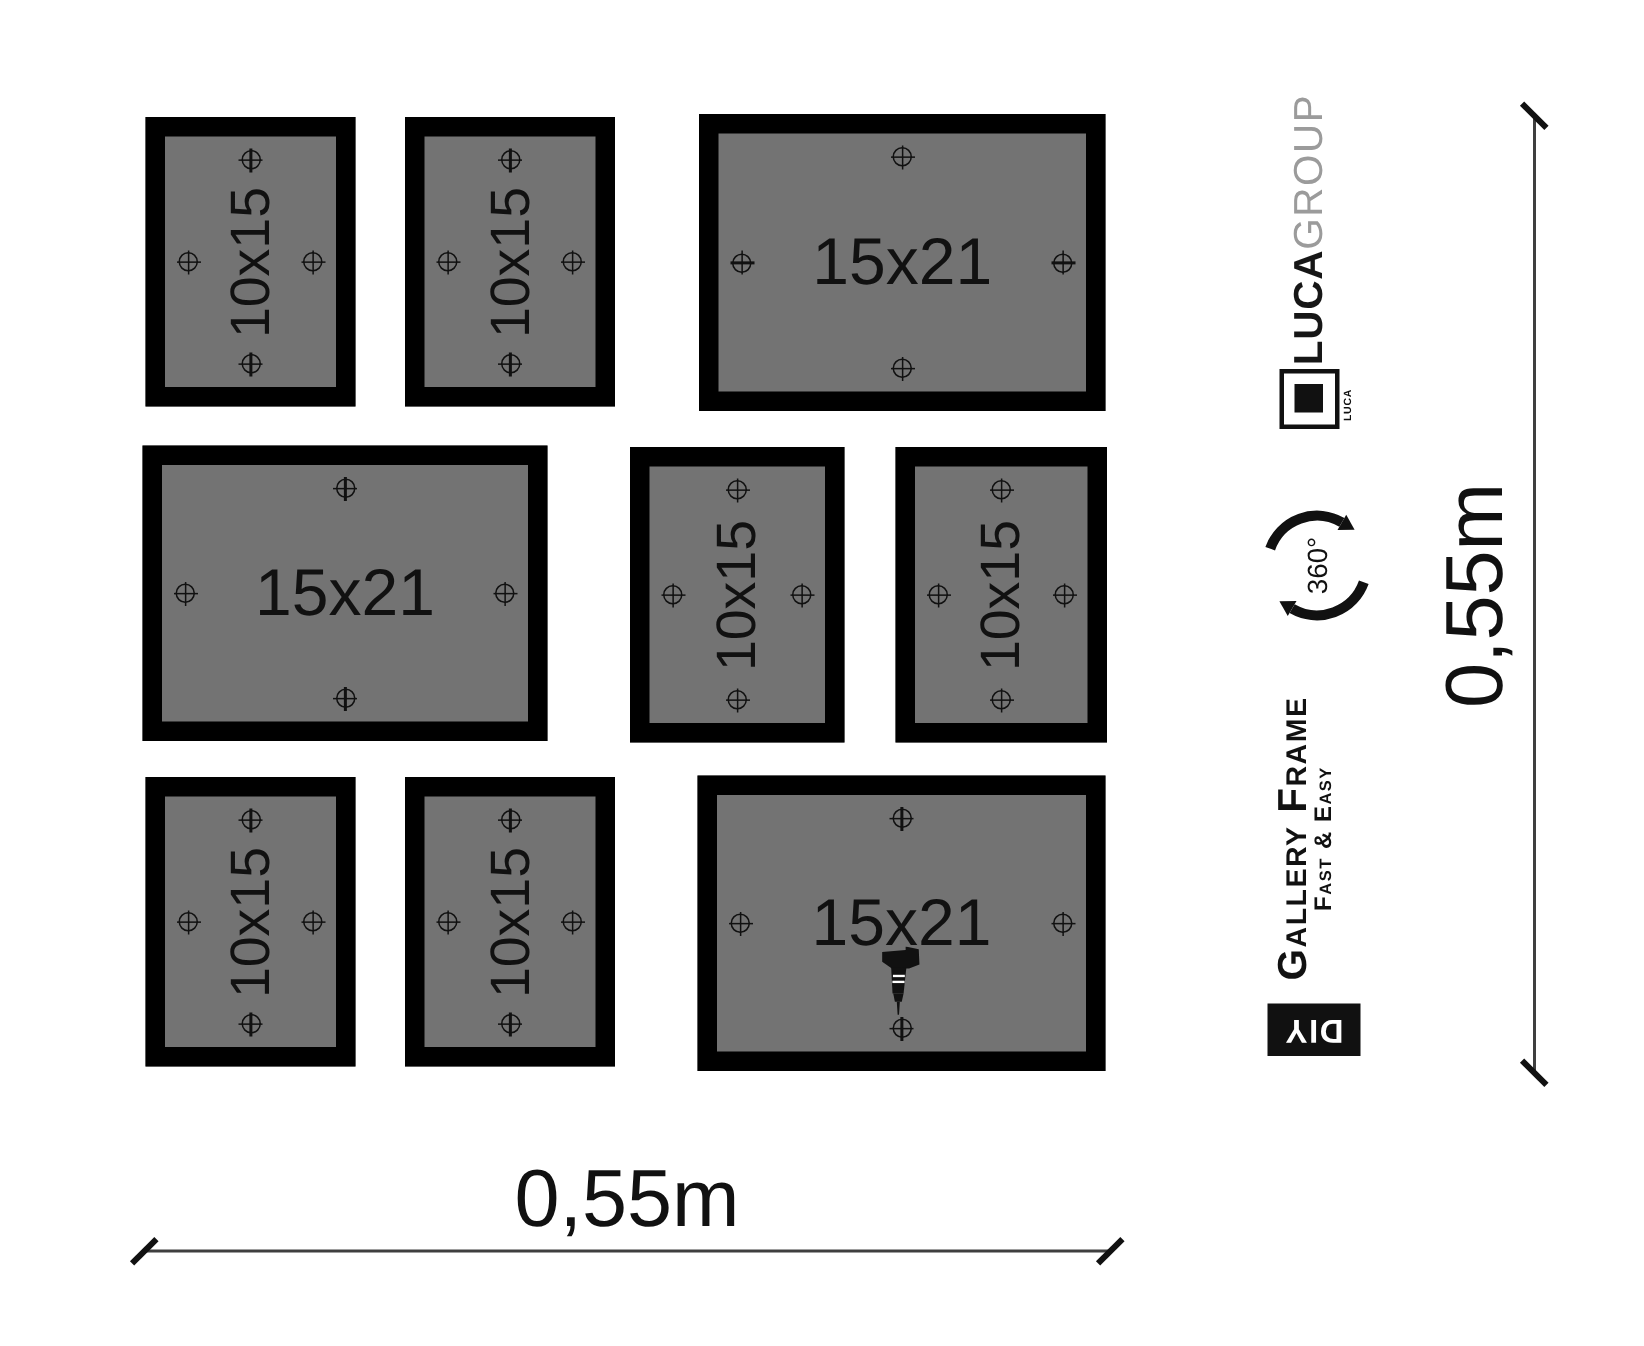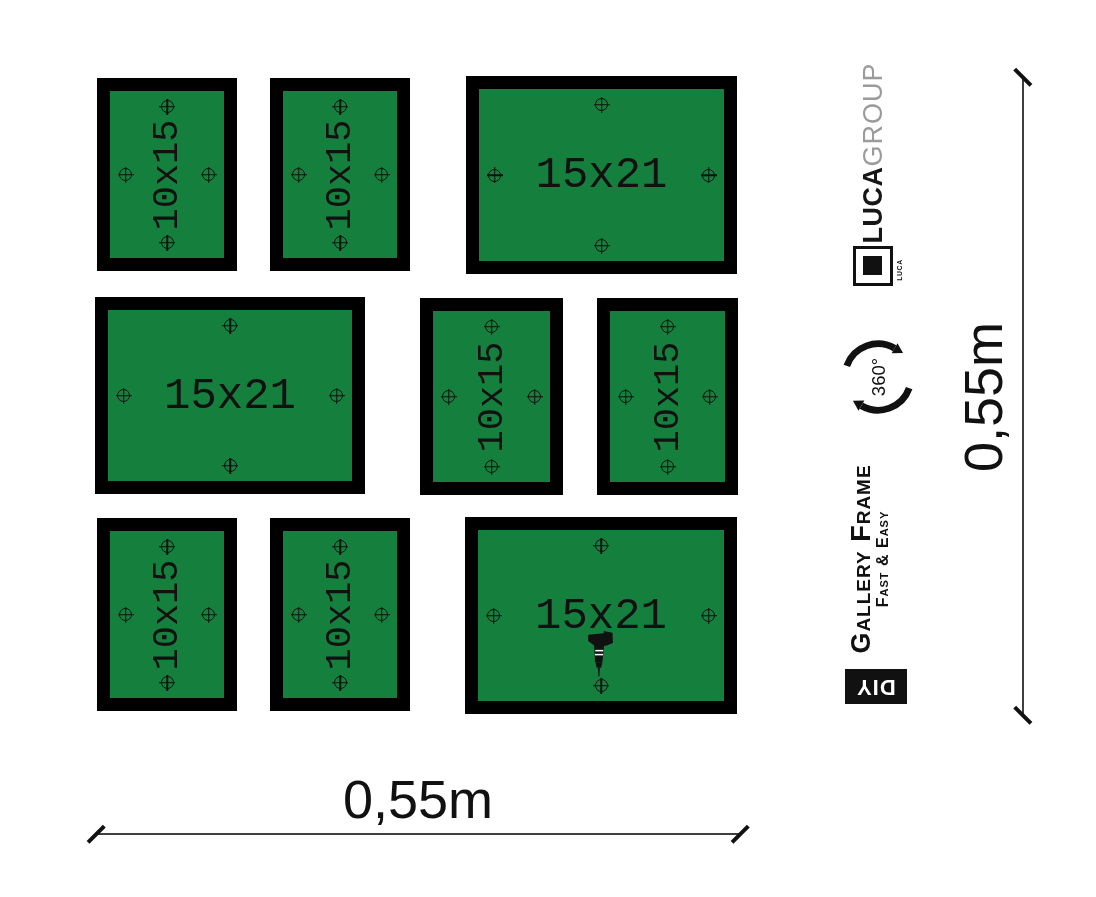--- a/index.html
+++ b/index.html
@@ -4,22 +4,22 @@
 <style>
   html,body { margin:0; padding:0; background:#fff; }
   #canvas {
     position:relative; width:1096px; height:897px; background:#ffffff;
     font-family:"Liberation Sans", sans-serif; color:#111; overflow:hidden;
   }
 
   
   .frame {
     position:absolute; box-sizing:border-box;
-    border:13px solid #000; background:#15803d;
-    display:flex; align-items:center; justify-content:center;font-family:Liberation Mono, monospace;
+    border:13px solid #000; background:#737373;
+    display:flex; align-items:center; justify-content:center;
   }
   .size-label { font-size:44px; color:#111; letter-spacing:0; white-space:nowrap; }
   .portrait .size-label { transform:rotate(-90deg); font-size:37px; }
 
   
   .ch { position:absolute; width:13px; height:13px; box-sizing:border-box;
         border:1.6px solid #111; border-radius:50%; }
   .ch::before { content:""; position:absolute; top:50%; left:-2.5px; right:-2.5px;
         height:1.5px; background:#111; transform:translateY(-50%); }
   .ch::after  { content:""; position:absolute; left:50%; top:-2.5px; bottom:-2.5px;

